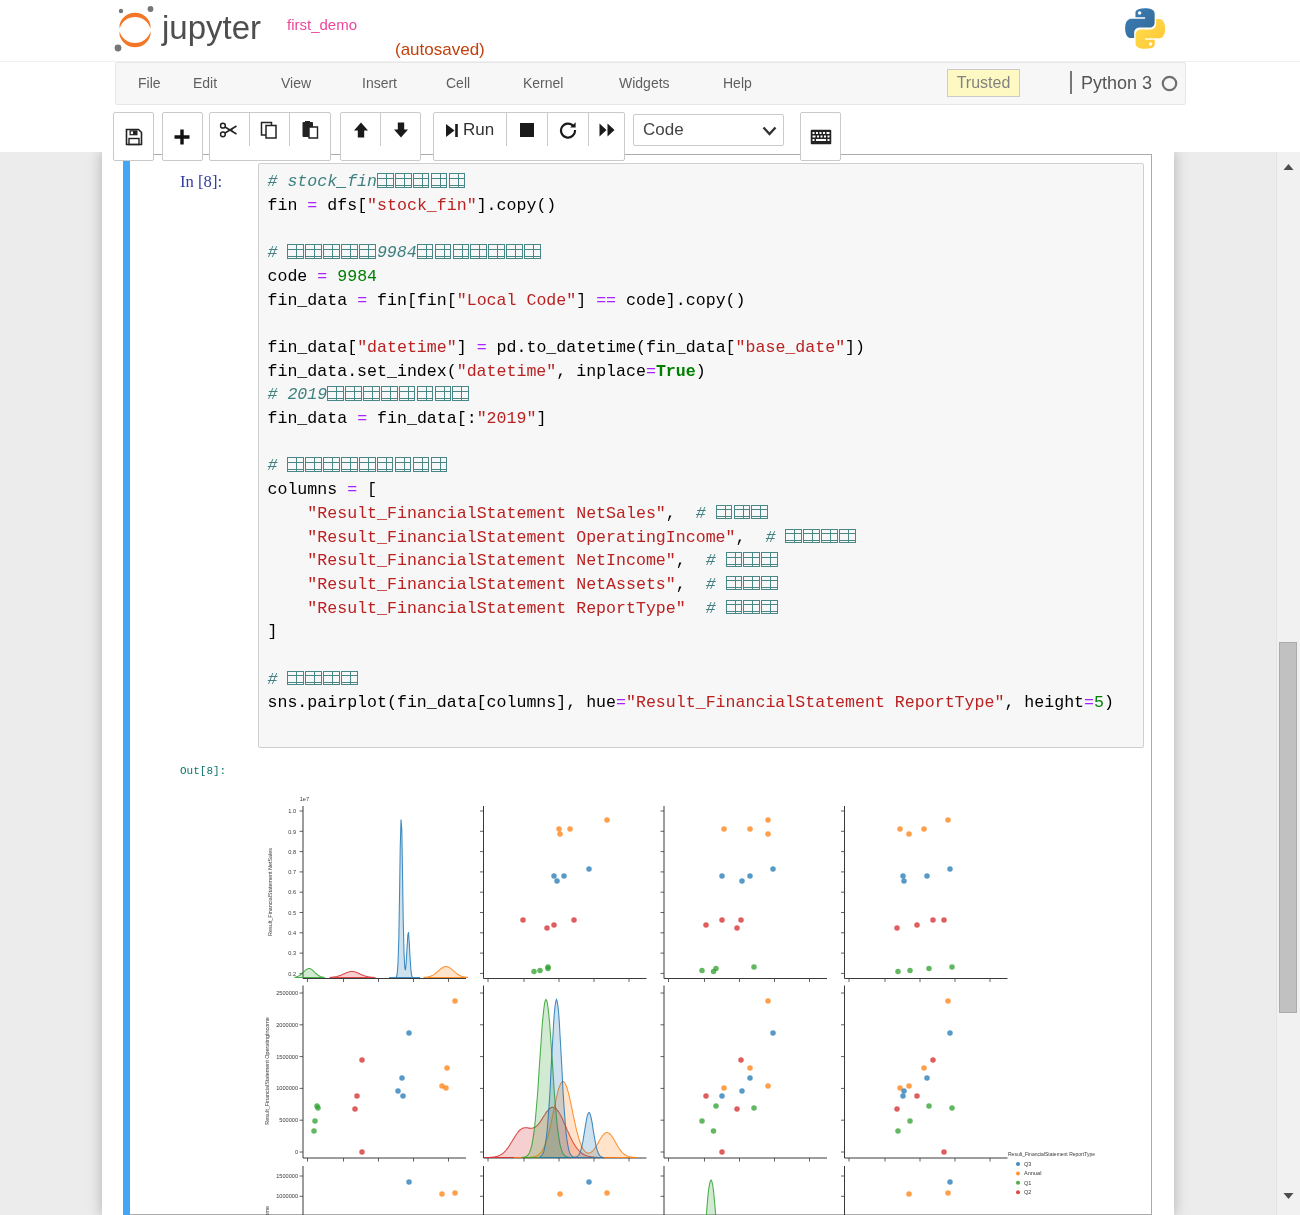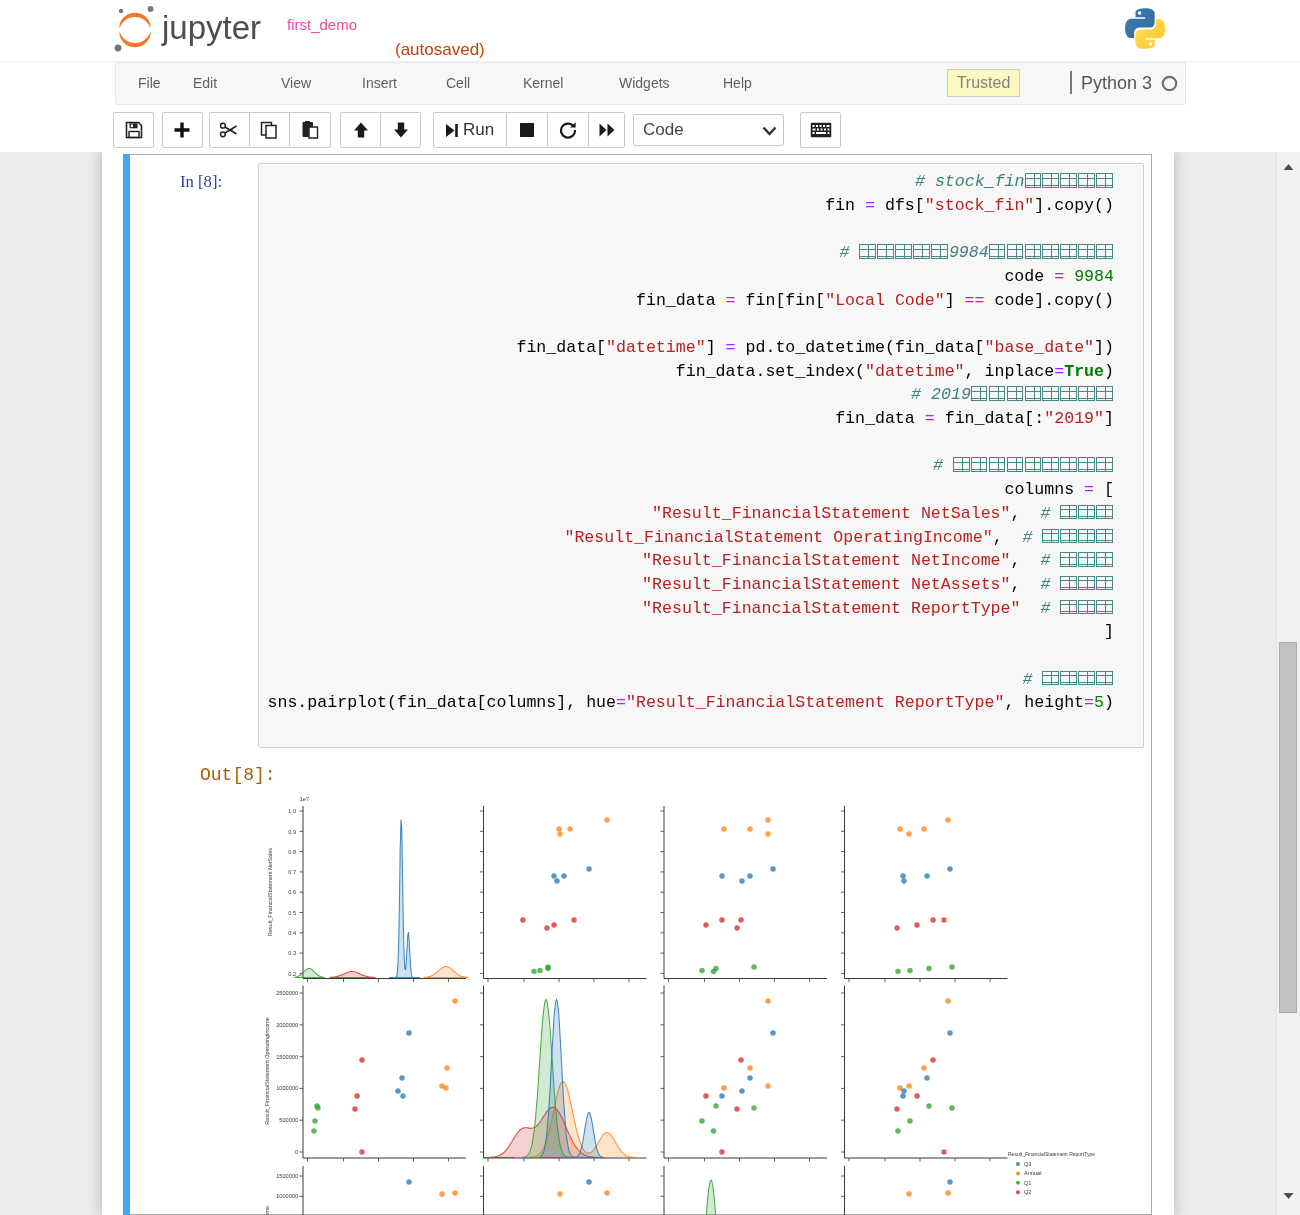--- a/index.html
+++ b/index.html
@@ -9,51 +9,51 @@
 #header { position:absolute; left:0; top:0; width:1300px; height:152px; background:#fff; z-index:5; }
 #hdrline { position:absolute; left:0; top:61px; width:1300px; height:1px; background:#f0f0f0; }
 #menubar { position:absolute; left:115px; top:62px; width:1071px; height:43px;
   background:#f7f7f7; border:1px solid #e7e7e7; border-radius:2px; }
 .mi { position:absolute; top:0; height:41px; line-height:41px; font-size:14px; color:#5f5f5f; }
 #trusted { position:absolute; left:947px; top:69px; width:73px; height:28px; border:1px solid #cbcbcb;
   border-radius:0; background:#fef9c3; color:#828282; font-size:16px; text-align:center; line-height:26px; }
 #kdiv { position:absolute; left:1070px; top:71px; width:2px; height:23px; background:#777; }
 #kname { position:absolute; left:1081px; top:62px; height:43px; line-height:43px; font-size:18px; color:#555; }
 
-.tbtn { position:absolute; top:112px; height:36px; background:#fff; border:1px solid #cacaca;
+.tbtn { position:absolute; top:112px; height:49px; background:#fff; border:1px solid #cacaca;
   border-radius:2px; }
 .tcell { position:absolute; top:0; height:33px; border-right:1px solid #cacaca; }
 .tcell:last-child { border-right:none; }
 .ticon { position:absolute; left:50%; top:50%; transform:translate(-50%,-50%); }
 
 #site { position:absolute; left:0; top:152px; width:1300px; height:1063px; background:#ececec; }
 #container { position:absolute; left:102px; top:0; width:1072px; height:1063px; background:#fff;
   box-shadow:0 0 12px 1px rgba(87,87,87,0.35); }
 #topshadow { position:absolute; left:0; top:0; width:1300px; height:6px; z-index:4;
   background:linear-gradient(rgba(60,60,60,0.45), rgba(60,60,60,0.0)); }
 #cellbox { position:absolute; left:21px; top:2px; width:1029px; height:1061px;
   border:1px solid #ababab; border-left:none; background:#fff; }
 #bluebar { position:absolute; left:21px; top:2px; width:7px; height:1061px; background:#42a5f5; }
 #inprompt { position:absolute; left:78px; top:20px; font-family:Liberation Serif, serif;
   font-size:16.66px; color:#303f9f; }
 #inputarea { position:absolute; left:156px; top:10.5px; width:886px; height:585px;
-  background:#f7f7f7; border:1px solid #cfcfcf; border-radius:2px;text-align:right; }
+  background:#f7f7f7; border:1px solid #cfcfcf; border-radius:2px; }
 #code { position:absolute; left:8.5px; top:6.5px; font-family:"Liberation Mono",monospace;
   font-size:16.6px; line-height:23.71px; color:#000; white-space:pre; }
 #code .c { color:#408080; font-style:italic; }
 #code .s { color:#ba2121; }
 #code .o { color:#aa22ff; }
 #code .n { color:#008000; }
 #code .k { color:#008000; font-weight:bold; }
 .j { display:inline-block; width:16.6px; height:14.5px; border:1px solid; position:relative;
   vertical-align:-1.5px; margin-right:1.3px; opacity:.95; }
 .j::before { content:""; position:absolute; left:0; right:0; top:3.5px; height:6px; border-top:1px solid; border-bottom:1px solid; }
 .j::after { content:""; position:absolute; top:0; bottom:0; left:8px; border-left:1px solid; }
 #outprompt { position:absolute; left:78px; top:613px; font-family:"Liberation Mono",monospace;
-  font-size:18px; color:#a16207;margin-left:20px; }
+  font-size:11px; color:#0f766e; }
 #outtext { position:absolute; left:165px; top:613px; font-family:"Liberation Mono",monospace;
   font-size:16.66px; color:#000; }
 
 #sbtrack { position:absolute; left:1276px; top:152px; width:24px; height:1063px; background:#f1f1f1;
   border-left:1px solid #e4e4e4; }
 #sbthumb { position:absolute; left:1279px; top:642px; width:18px; height:371px; background:#c1c1c1;
   border:1px solid #ababab; }
 </style></head>
 <body>
 <div id="site">

